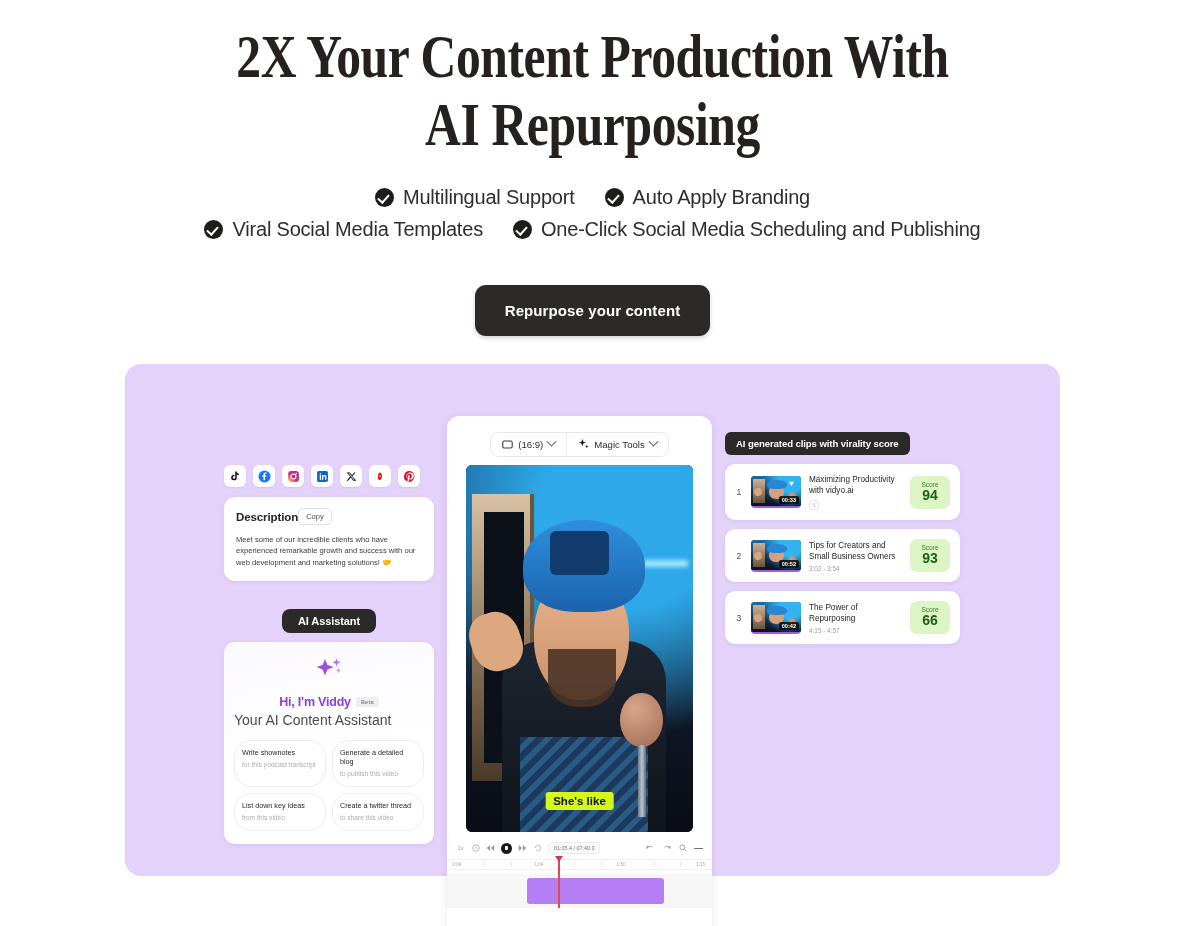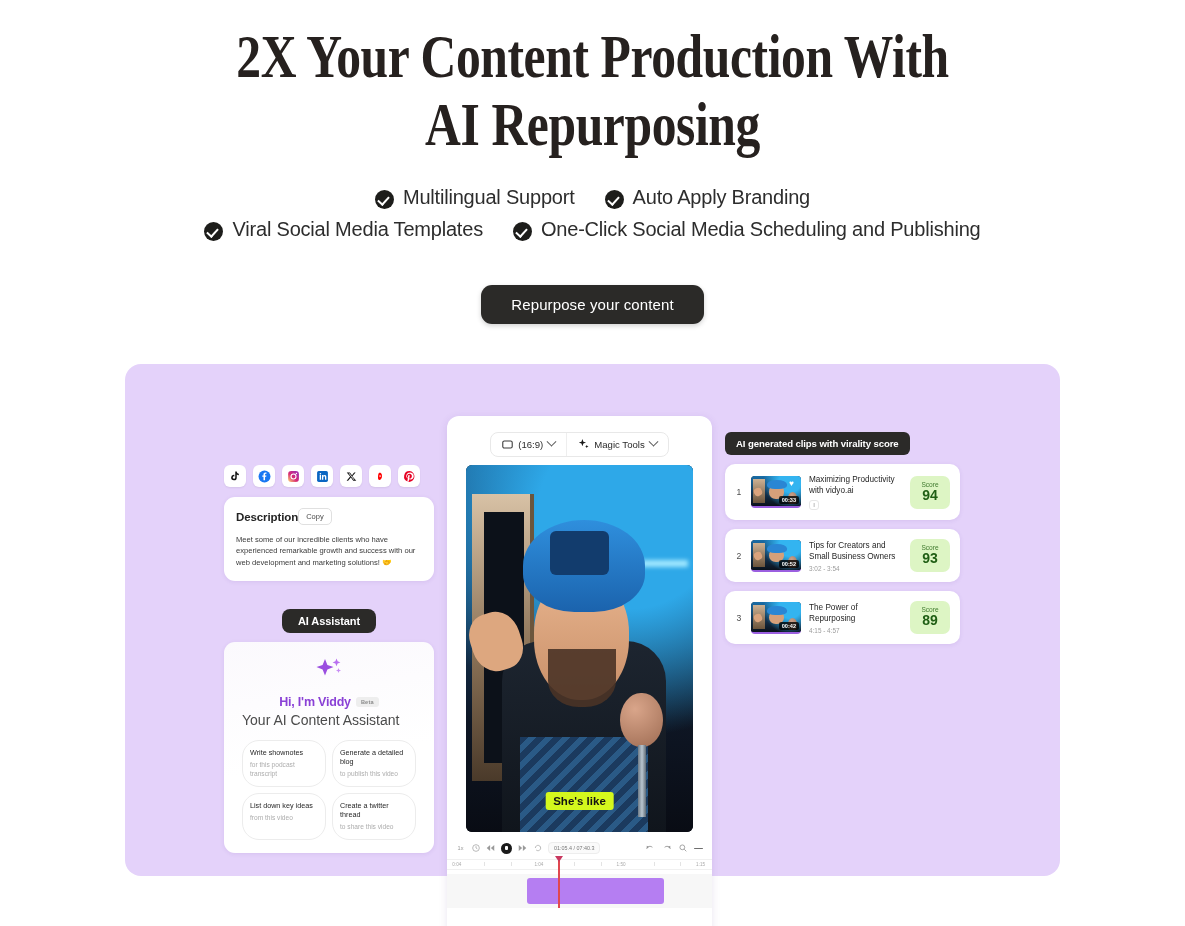--- a/index.html
+++ b/index.html
@@ -24,37 +24,37 @@
     transform:scaleX(0.80);
     transform-origin:center top;
     white-space:pre-line;
   }
   .features { margin-top:28px; }
   .feat-row {
     display:flex; justify-content:center; align-items:center;
     gap:30px; margin-top:9px;
   }
   .feat {
-    display:flex; align-items:flex-end; gap:9px;
+    display:flex; align-items:center; gap:9px;
     font-size:20px; color:#2d2d2d; letter-spacing:-0.2px;
   }
   .check {
     width:19px; height:19px; border-radius:50%;
     background:#1d1d1b; position:relative; flex:none;
   }
   .check::after{
     content:""; position:absolute; left:5px; top:4px;
     width:5px; height:9px; border:solid #fff;
     border-width:0 2px 2px 0; transform:rotate(42deg);
   }
   .cta-wrap { margin-top:44px; }
   .cta {
     display:inline-block; background:#2b2a28; color:#fff;
-    font-size:15px; font-weight:400; letter-spacing:.1px;
-    padding:11px 30px; border-radius:11px; border:none;
+    font-size:15px; font-weight:700; letter-spacing:.1px;
+    padding:17px 30px; border-radius:11px; border:none;
     cursor:pointer;
     box-shadow:0 2px 5px rgba(0,0,0,.18);
   }
 
   
   .showcase {
     position:absolute; left:125px; top:364px;
     width:935px; height:512px;
     background:#e4d2fa; border-radius:16px;
   }
@@ -84,21 +84,21 @@
     margin-top:9px; font-size:7.6px; line-height:11.4px; color:#3a3a3a;
   }
 
   .assist-pill {
     margin:28px auto 0; width:fit-content;
     background:#2b2a28; color:#fff; font-size:11px; font-weight:700;
     padding:6px 16px; border-radius:8px; letter-spacing:-.1px;
   }
   .assist-card {
     margin-top:9px; background:linear-gradient(170deg,#fbf9fd 0%,#ffffff 55%);
-    border-radius:11px; padding:14px 18px 13px;
+    border-radius:11px; padding:14px 10px 13px;
     box-shadow:0 1px 4px rgba(90,50,150,.10);
   }
   .spark { text-align:center; }
   .viddy-line {
     margin-top:5px; display:flex; align-items:center; justify-content:center; gap:5px;
   }
   .viddy-name { font-size:12.5px; font-weight:700; color:#8a41d6; letter-spacing:-.2px; }
   .beta {
     font-size:5.6px; font-weight:700; color:#8a8a8a; background:#eeeeee;
     border-radius:3px; padding:2px 5px; letter-spacing:.2px;
@@ -578,19 +578,19 @@
             <span class="t-cap"></span>
             <span class="t-mic"></span>
           <span class="t-dur">00:42</span>
         </span>
         <span class="clip-mid" style="display: block;">
           <span class="clip-title" style="display: block;">The Power of Repurposing</span>
           <span class="clip-meta" style="display: block;">4:15 - 4:57</span>
         </span>
         <span class="score" style="display: block;">
           <span class="score-l" style="display: block;">Score</span>
-          <span class="score-v" style="display: block;">89</span>
+          <span class="score-v" style="display: block;">66</span>
         </span>
       </div>
     </div>
 
   </div>
 </div>
 
 </body></html>

